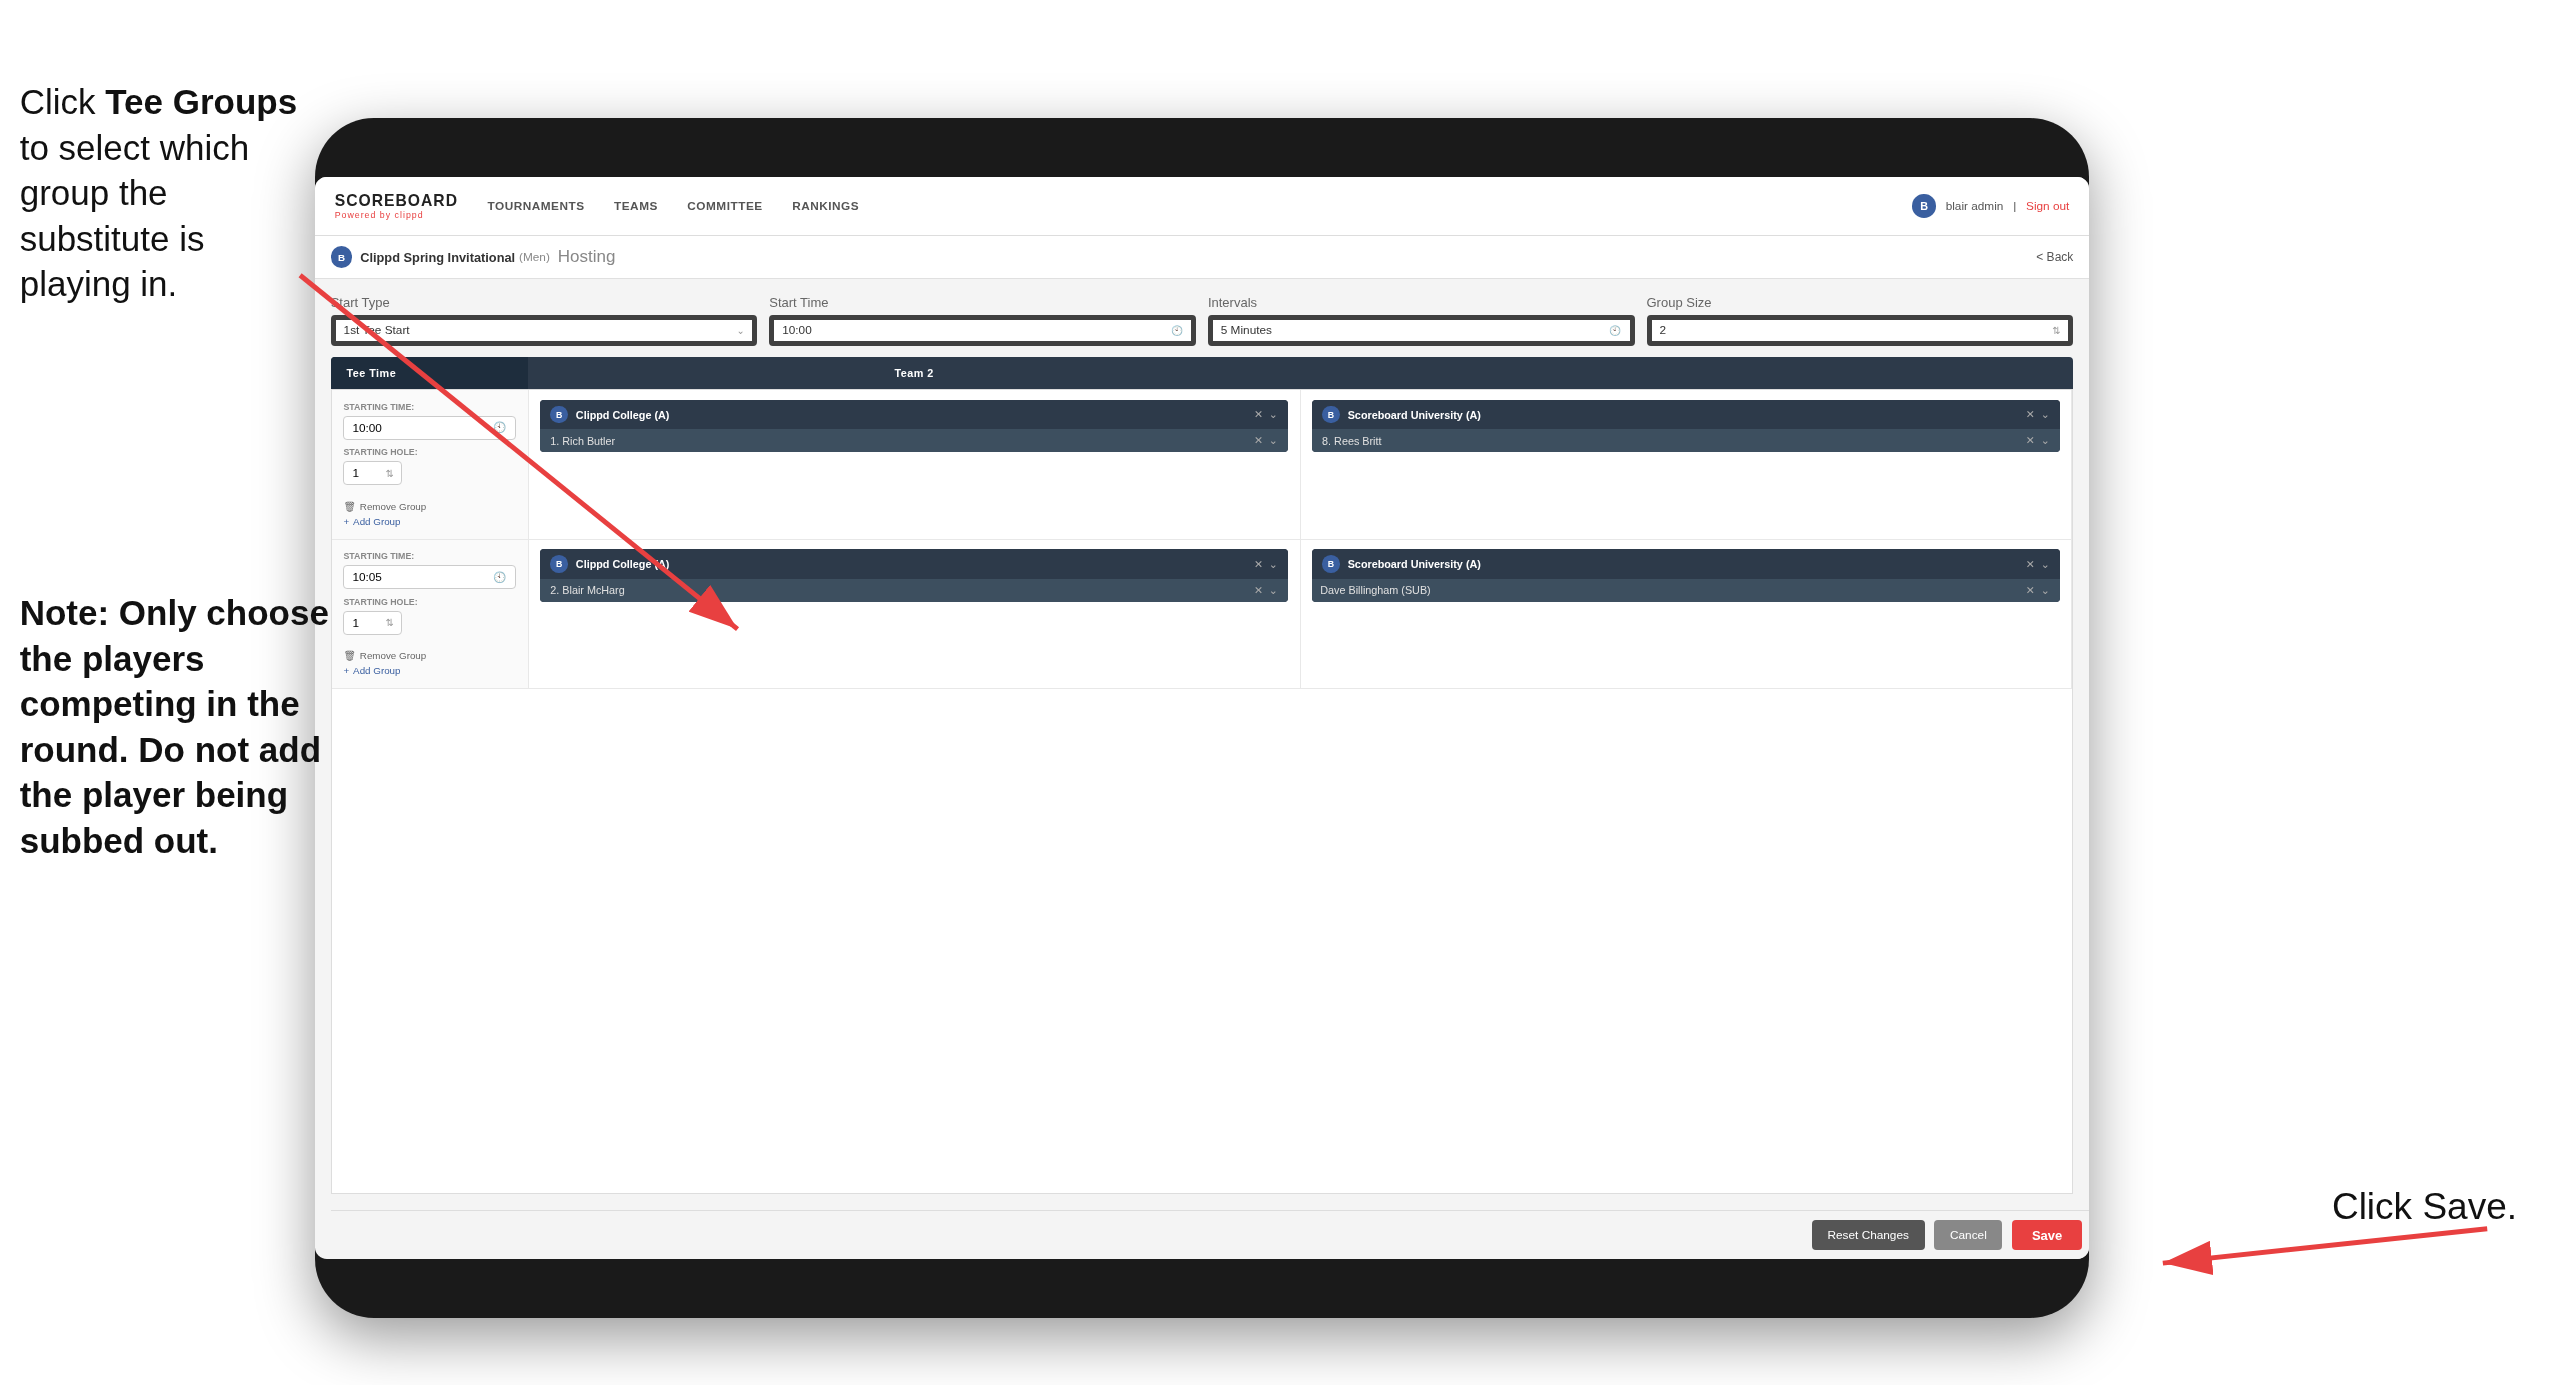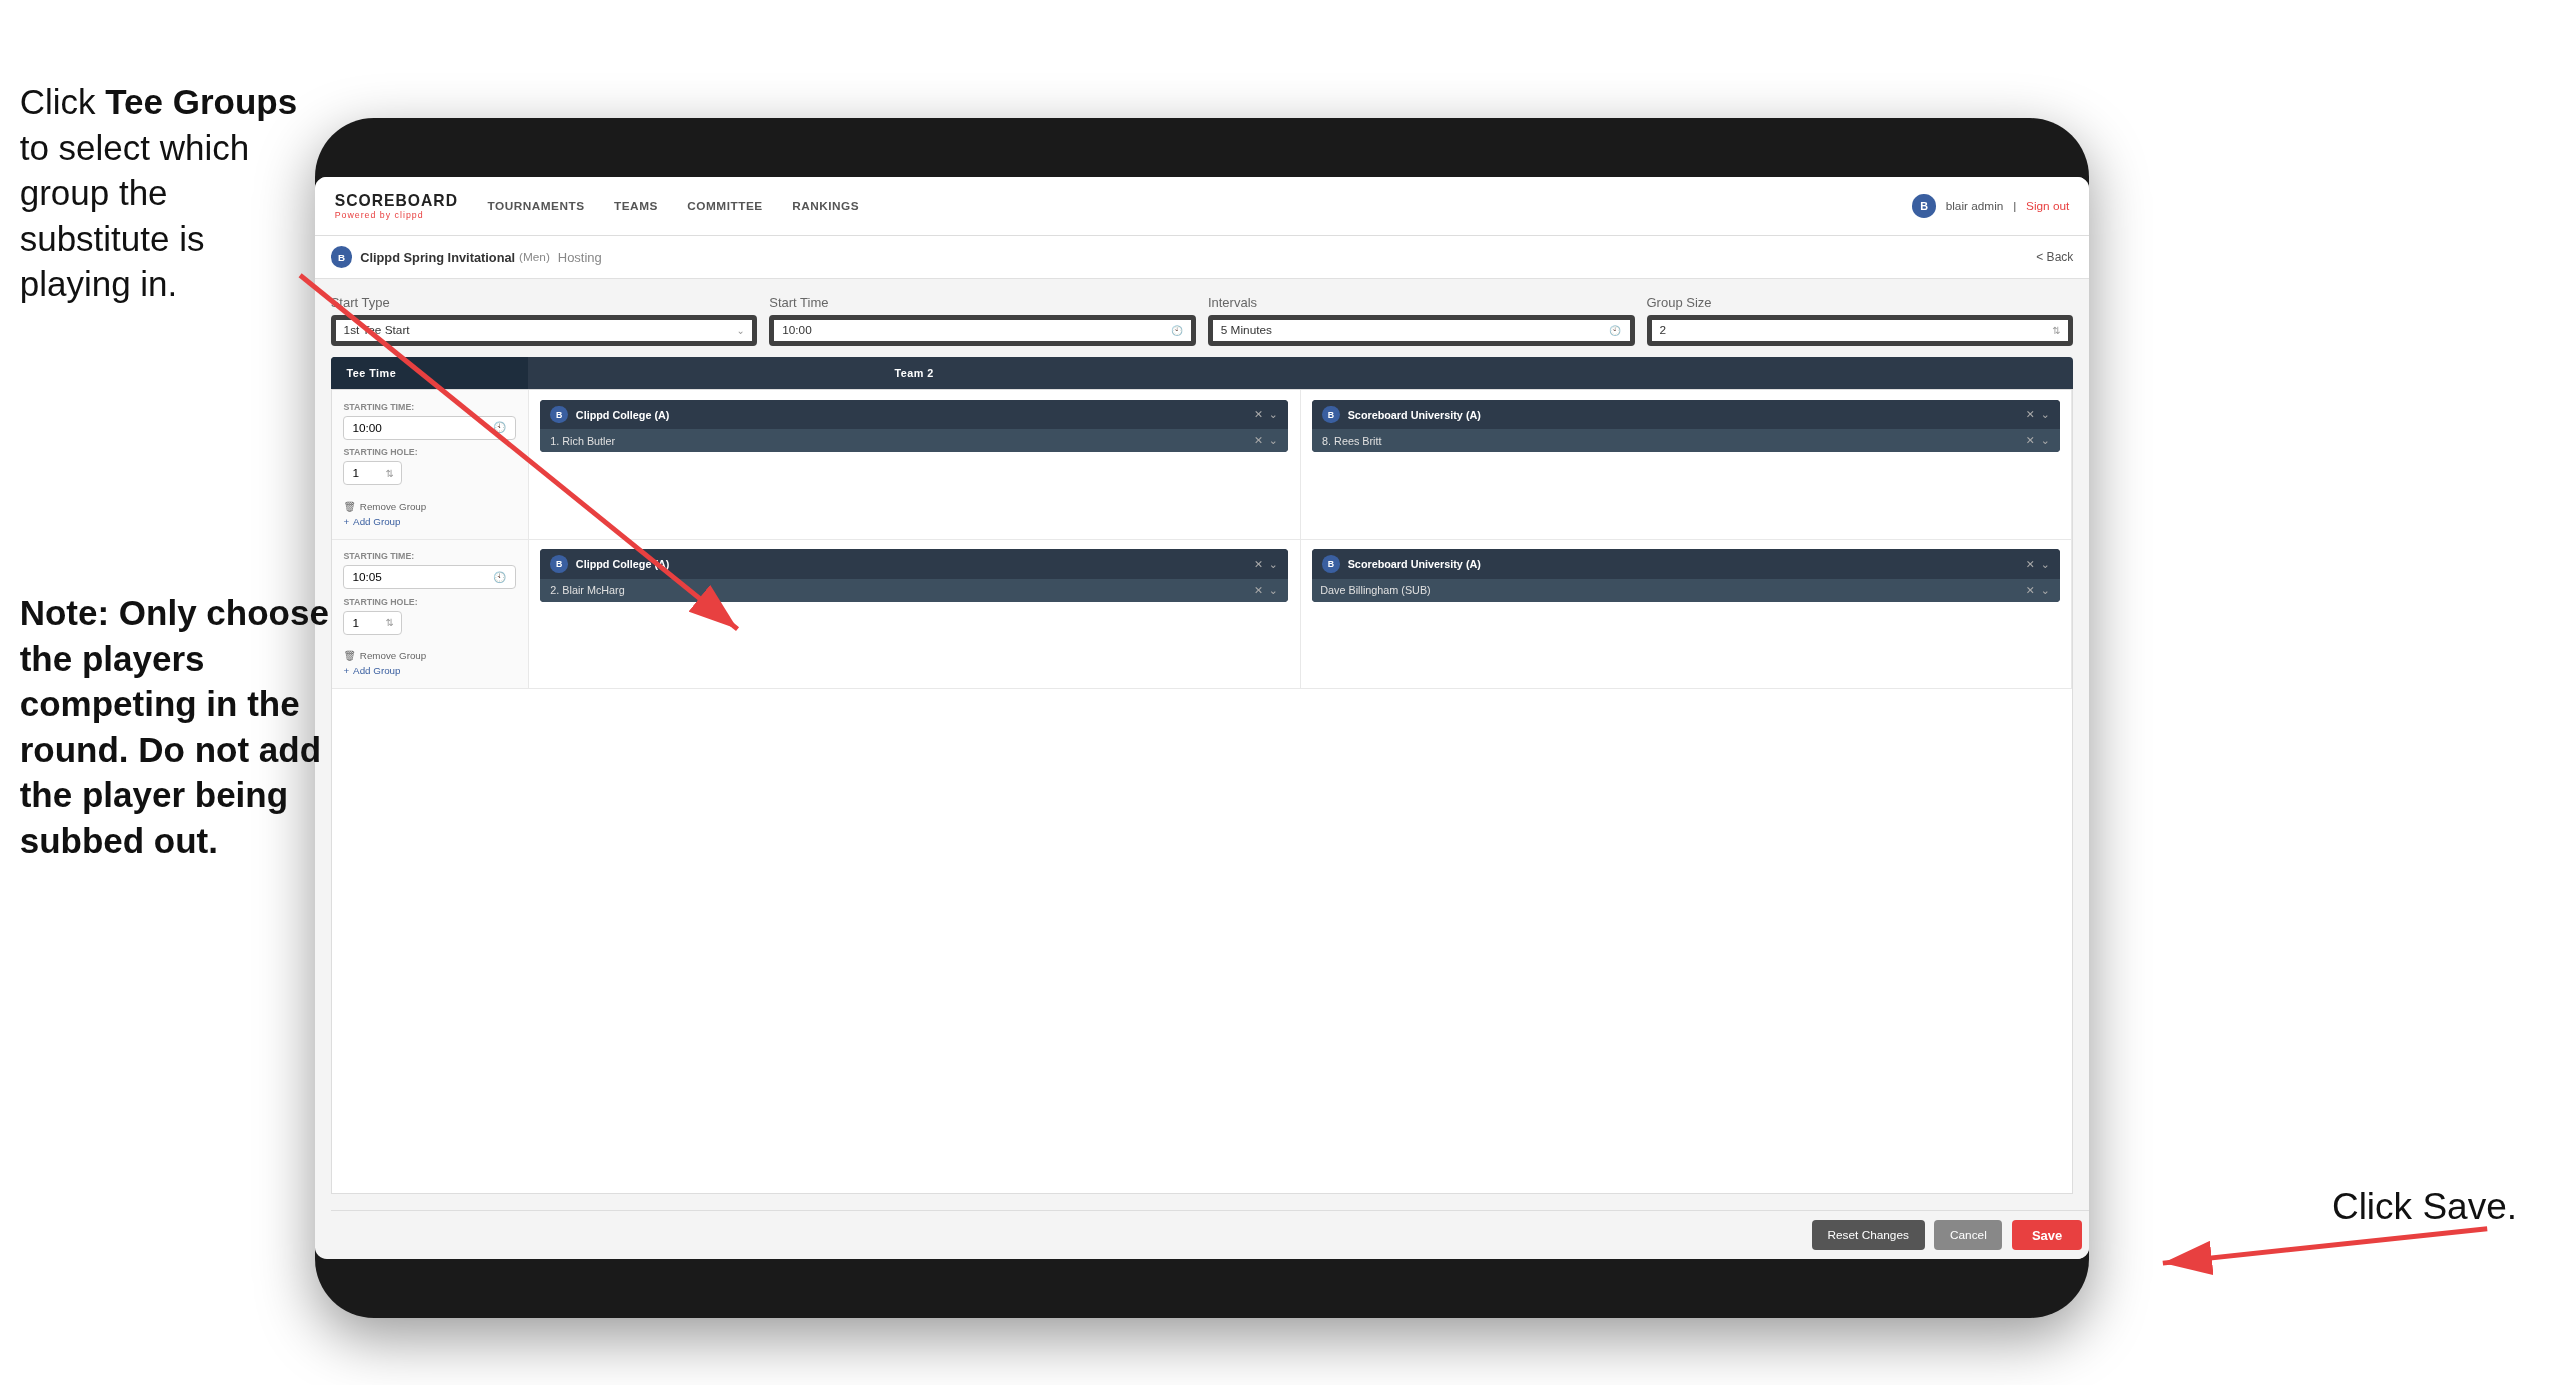--- a/index.html
+++ b/index.html
@@ -148,21 +148,21 @@
       align-items: center;
       justify-content: center;
       margin-right: 7.9px;
     }
     .sub-header .tournament-name {
       font-size: 12.8px;
       font-weight: 600;
       color: #333;
     }
     .sub-header .hosting-tag {
-      font-size: 13px;
+      font-size: 17px;
       color: #888;
       margin-left: 7.9px;
     }
     .back-btn {
       margin-left: auto;
       font-size: 12px;
       color: #555;
       cursor: pointer;
     }
 

